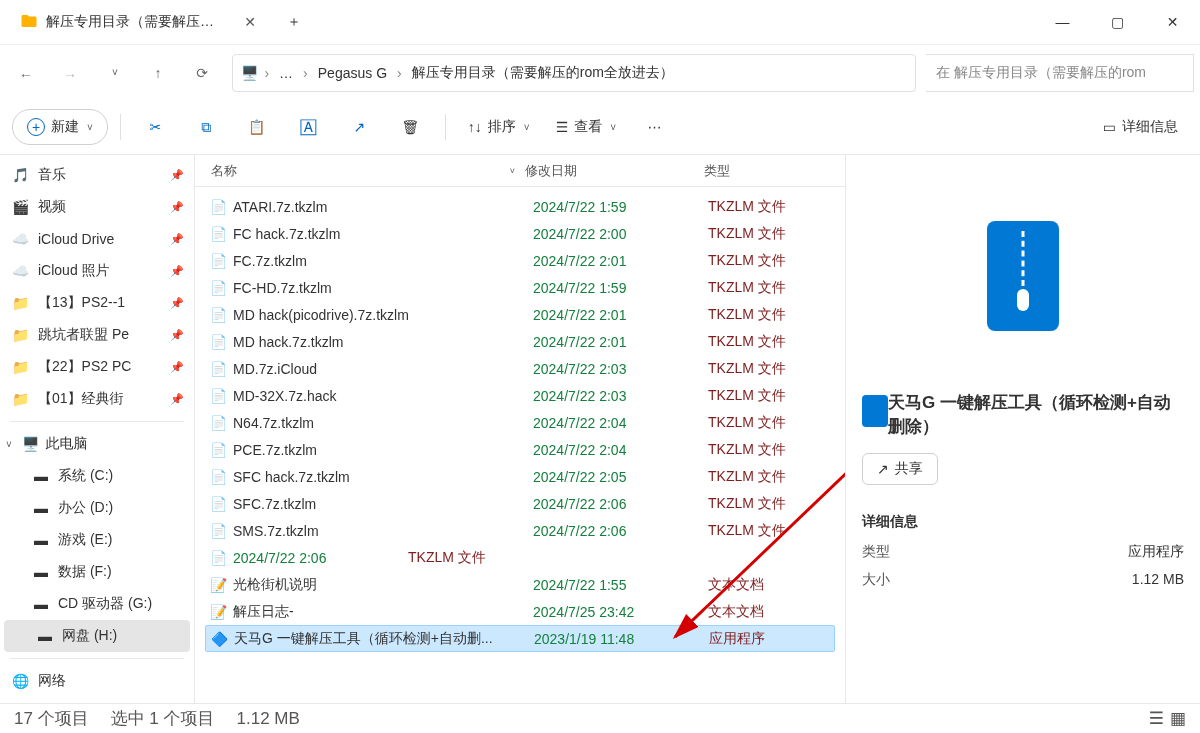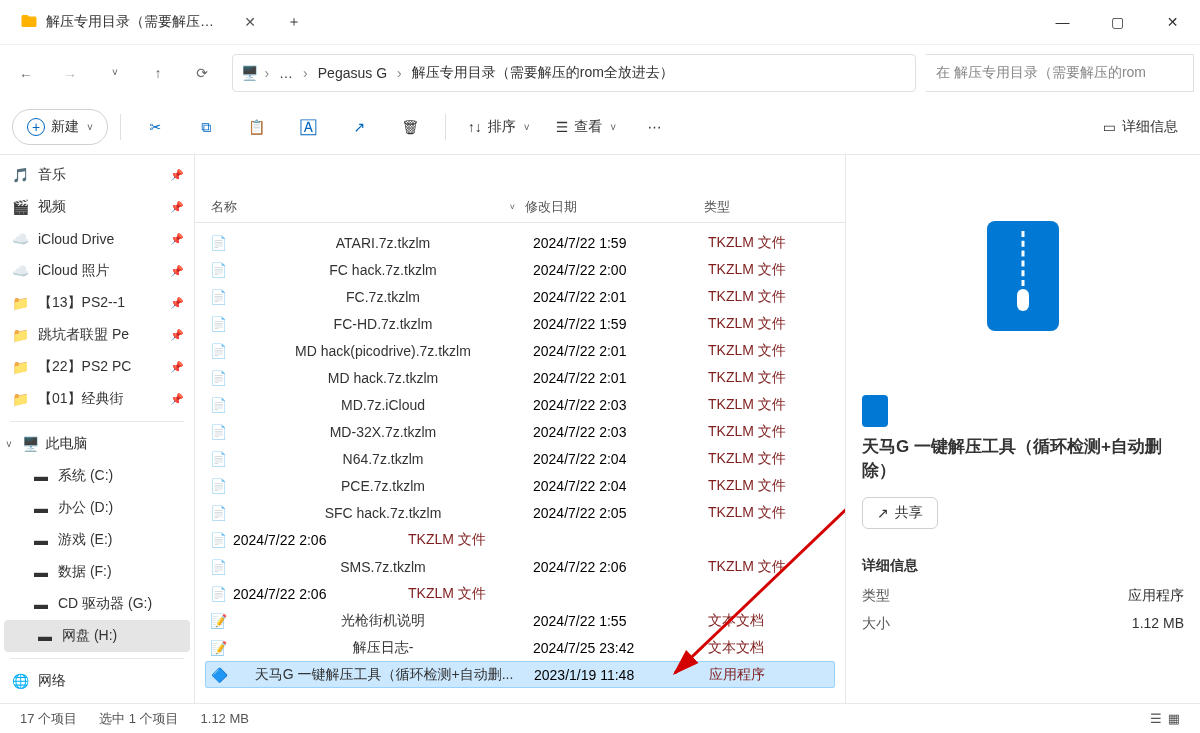--- a/index.html
+++ b/index.html
@@ -33,47 +33,47 @@
 .sidebar { width: 195px; border-right: 1px solid #e8e8e8; overflow-y: auto; overflow-x: hidden; padding: 4px 0; }
 .side-item { display: flex; align-items: center; height: 32px; padding: 0 10px; cursor: pointer; position: relative; }
 .side-item .si-icon { width: 22px; display: flex; justify-content: center; margin-right: 6px; }
 .side-item .si-label { flex: 1; white-space: nowrap; overflow: hidden; text-overflow: ellipsis; }
 .side-item .pin { color: #888; font-size: 11px; }
 .side-item.active { background: #e5e5e5; border-radius: 4px; margin: 0 4px; padding: 0 6px; }
 .side-sep { height: 1px; background: #e8e8e8; margin: 6px 10px; }
 .side-header { display: flex; align-items: center; height: 32px; padding: 0 6px; cursor: pointer; }
 .side-header .expand { width: 16px; font-size: 10px; color: #555; }
 
-.filelist { flex: 1; display: flex; flex-direction: column; min-width: 0; margin-top: 36px; }
+.filelist { flex: 1; display: flex; flex-direction: column; min-width: 0; }
 .col-headers { display: flex; height: 32px; align-items: center; border-bottom: 1px solid #e8e8e8; color: #555; font-size: 13px; }
 .ch-name { width: 330px; padding-left: 16px; display: flex; align-items: center; justify-content: space-between; padding-right: 10px; }
 .ch-date { width: 175px; }
 .ch-type { flex: 1; padding-left: 4px; }
 .sort-ind { font-size: 9px; color: #555; }
 .rows { flex: 1; overflow-y: auto; padding: 6px 10px; position: relative; }
 .row { display: flex; align-items: center; height: 27px; cursor: pointer; border-radius: 2px; }
 .row.selected { background: #cce8ff; border: 1px solid #99d1ff; }
 .row .ricon { width: 28px; display: flex; justify-content: center; }
-.row .rname { width: 300px; white-space: nowrap; overflow: hidden; text-overflow: ellipsis; text-align: center; }
-.row .rdate { width: 175px; color: #000000; }
+.row .rname { width: 300px; white-space: nowrap; overflow: hidden; text-overflow: ellipsis; }
+.row .rdate { width: 175px; color: #15803d; }
 .row .rtype { flex: 1; color: #7f1d1d; }
 
 .details { width: 355px; border-left: 1px solid #e8e8e8; padding: 16px; display: flex; flex-direction: column; position: relative; }
 .big-icon { width: 72px; height: 110px; background: #0078d4; border-radius: 8px; margin: 50px auto 60px; position: relative; }
 .big-icon::before { content: ""; position: absolute; top: 10px; left: 50%; width: 0; height: 55px; border-left: 3px dashed #fff; transform: translateX(-50%); }
 .big-icon::after { content: ""; position: absolute; bottom: 20px; left: 50%; width: 12px; height: 22px; background: #fff; border-radius: 6px; transform: translateX(-50%); }
-.detail-head { display: flex; align-items: flex-start; gap: 8px; margin-bottom: 14px; flex-direction: column; }
+.detail-head { display: flex; align-items: flex-start; gap: 0; margin-bottom: 14px; }
 .detail-head .small-icon { width: 26px; height: 32px; background: #0078d4; border-radius: 4px; flex-shrink: 0; margin-top: 4px; }
 .detail-title { font-size: 17px; font-weight: 600; line-height: 1.4; }
 .share-btn { display: inline-flex; align-items: center; gap: 6px; border: 1px solid #d0d0d0; border-radius: 6px; padding: 6px 14px; cursor: pointer; margin-bottom: 28px; align-self: flex-start; }
 .detail-section-label { font-weight: 600; margin-bottom: 12px; }
 .detail-row { display: flex; justify-content: space-between; margin-bottom: 10px; color: #555; }
 .detail-row .dv { color: #333; }
 
-.statusbar { height: 30px; border-top: 1px solid #e8e8e8; display: flex; align-items: center; padding: 0 20px; gap: 22px; font-size: 13px; color: #555; }
+.statusbar { height: 30px; border-top: 1px solid #e8e8e8; display: flex; align-items: center; padding: 0 14px; gap: 22px; font-size: 17px; color: #555; }
 .view-switch { margin-left: auto; display: flex; gap: 6px; }
 
 .arrow-annotation { position: absolute; pointer-events: none; }
 .folder-icon svg { width: 18px; height: 18px; }
 .plus-circle { width: 18px; height: 18px; border: 1.5px solid #0067c0; border-radius: 50%; display: flex; align-items: center; justify-content: center; color: #0067c0; font-size: 14px; line-height: 1; }
 </style>
 </head>
 <body>
 
 <div class="titlebar">
@@ -274,21 +274,21 @@
           <span class="rtype">TKZLM 文件</span>
         </div>
         <div class="row">
           <span class="ricon">📄</span>
           <span class="rname">MD.7z.iCloud</span>
           <span class="rdate">2024/7/22 2:03</span>
           <span class="rtype">TKZLM 文件</span>
         </div>
         <div class="row">
           <span class="ricon">📄</span>
-          <span class="rname">MD-32X.7z.tkzlm</span>
+          <span class="rname">MD-32X.7z.hack</span>
           <span class="rdate">2024/7/22 2:03</span>
           <span class="rtype">TKZLM 文件</span>
         </div>
         <div class="row">
           <span class="ricon">📄</span>
           <span class="rname">N64.7z.tkzlm</span>
           <span class="rdate">2024/7/22 2:04</span>
           <span class="rtype">TKZLM 文件</span>
         </div>
         <div class="row">
@@ -298,20 +298,21 @@
           <span class="rtype">TKZLM 文件</span>
         </div>
         <div class="row">
           <span class="ricon">📄</span>
           <span class="rname">SFC hack.7z.tkzlm</span>
           <span class="rdate">2024/7/22 2:05</span>
           <span class="rtype">TKZLM 文件</span>
         </div>
         <div class="row">
           <span class="ricon">📄</span>
+          <span class="rname">SFC.7z.tkzlm</span>
           <span class="rdate">2024/7/22 2:06</span>
           <span class="rtype">TKZLM 文件</span>
         </div>
         <div class="row">
           <span class="ricon">📄</span>
           <span class="rname">SMS.7z.tkzlm</span>
           <span class="rdate">2024/7/22 2:06</span>
           <span class="rtype">TKZLM 文件</span>
         </div>
         <div class="row">

